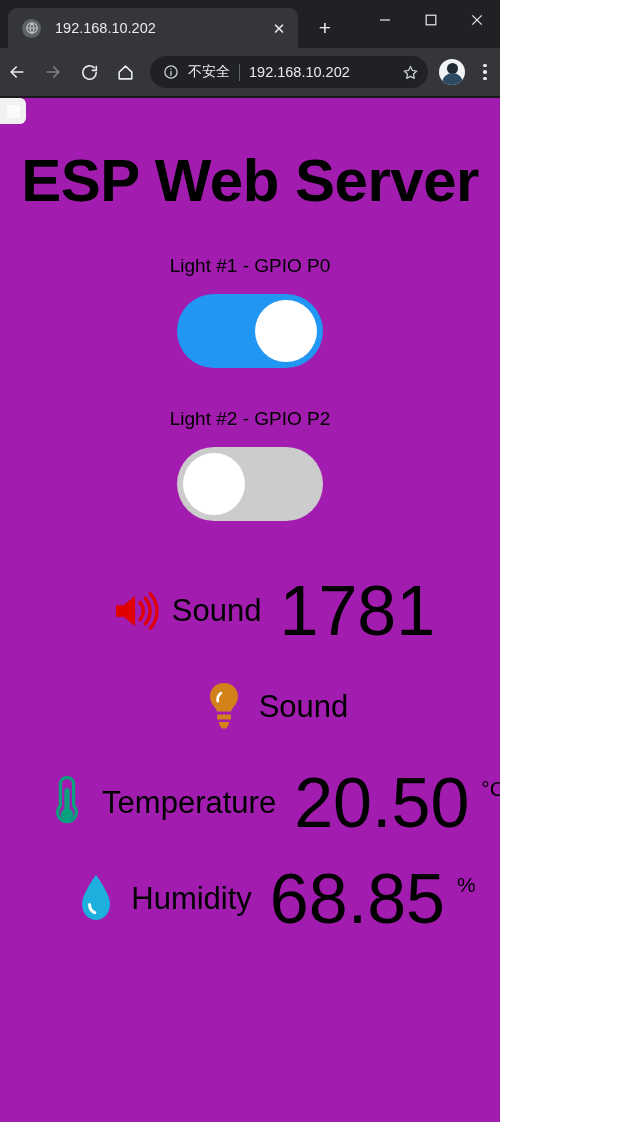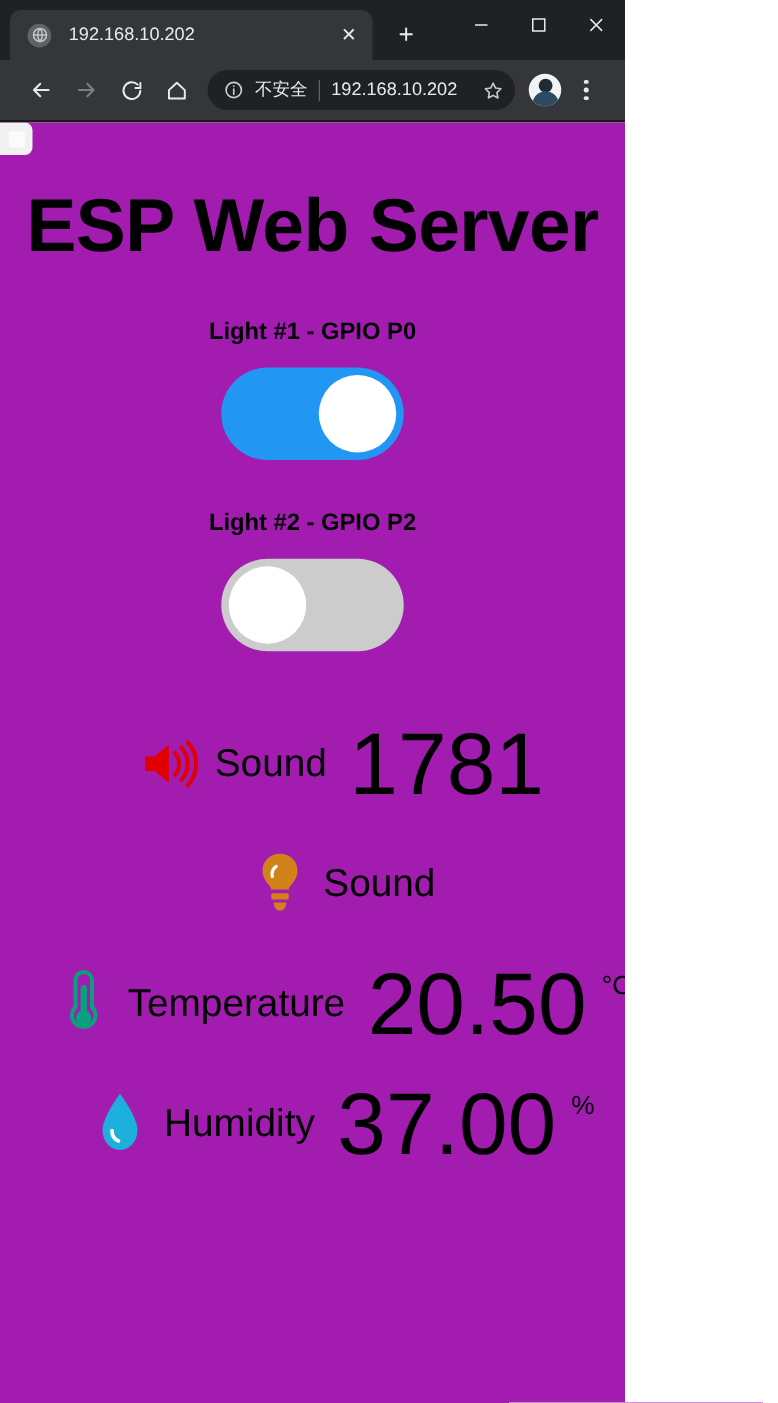--- a/index.html
+++ b/index.html
@@ -47,21 +47,21 @@
     position:absolute; top:0; right:0; height:40px; display:flex;
   }
   .wc {
     width:46px; height:40px; display:flex; align-items:center;
     justify-content:center; color:#e8eaed;
   }
   .wc svg { display:block; }
 
   .toolbar {
     height:48px; background:#35363a; display:flex; align-items:center;
-    padding:0 16px; gap:2px;
+    padding:0 0; gap:2px;
   }
   .tb-btn {
     width:34px; height:34px; border-radius:50%; flex:none;
     display:flex; align-items:center; justify-content:center;
     color:#e8eaed;
   }
   .tb-btn.disabled { color:#7e8083; }
   .omnibox {
     flex:1; height:32px; background:#202124; border-radius:16px;
     display:flex; align-items:center; padding:0 6px 0 12px;
@@ -120,21 +120,21 @@
     width:13px; height:13px; background:#fbfbfb; border-radius:2px; display:block;
   }
 
   .page-title {
     text-align:center; font-size:60px; font-weight:bold;
     color:#000000; letter-spacing:-0.5px;
     margin-top:48px; font-family:"Liberation Sans", sans-serif;
   }
 
   .switch-label {
-    text-align:center; font-size:19px; font-weight:bold; color:#000;
+    text-align:center; font-size:19px; font-weight:normal; color:#000;
     margin-top:40px;
   }
   .switch-wrap { display:flex; justify-content:center; margin-top:17px; }
   .switch {
     width:146px; height:74px; border-radius:37px; position:relative;
   }
   .switch.on  { background:#2196F3; }
   .switch.off { background:#cccccc; }
   .knob {
     position:absolute; top:6px; width:62px; height:62px; border-radius:50%;
@@ -330,19 +330,19 @@
       </div>
 
       <div class="reading">
         <span class="r-icon">
           <svg width="34" height="52" viewBox="0 0 34 52" fill="none">
             <path d="M17 2C17 2 3 20.5 3 31.2 3 40 9.3 47 17 47s14-7 14-15.8C31 20.5 17 2 17 2z" fill="#1eb0dc"></path>
             <path d="M10.6 31.5c0 4 2.2 7 5.2 8.2" stroke="#ffffff" stroke-width="3" stroke-linecap="round" fill="none"></path>
           </svg>
         </span>
         <span class="r-label">Humidity</span>
-        <span class="r-value">37.00</span>
+        <span class="r-value">68.85</span>
         <span class="r-unit">%</span>
       </div>
 
     </div>
   </div>
 </div>
 
 </body></html>

